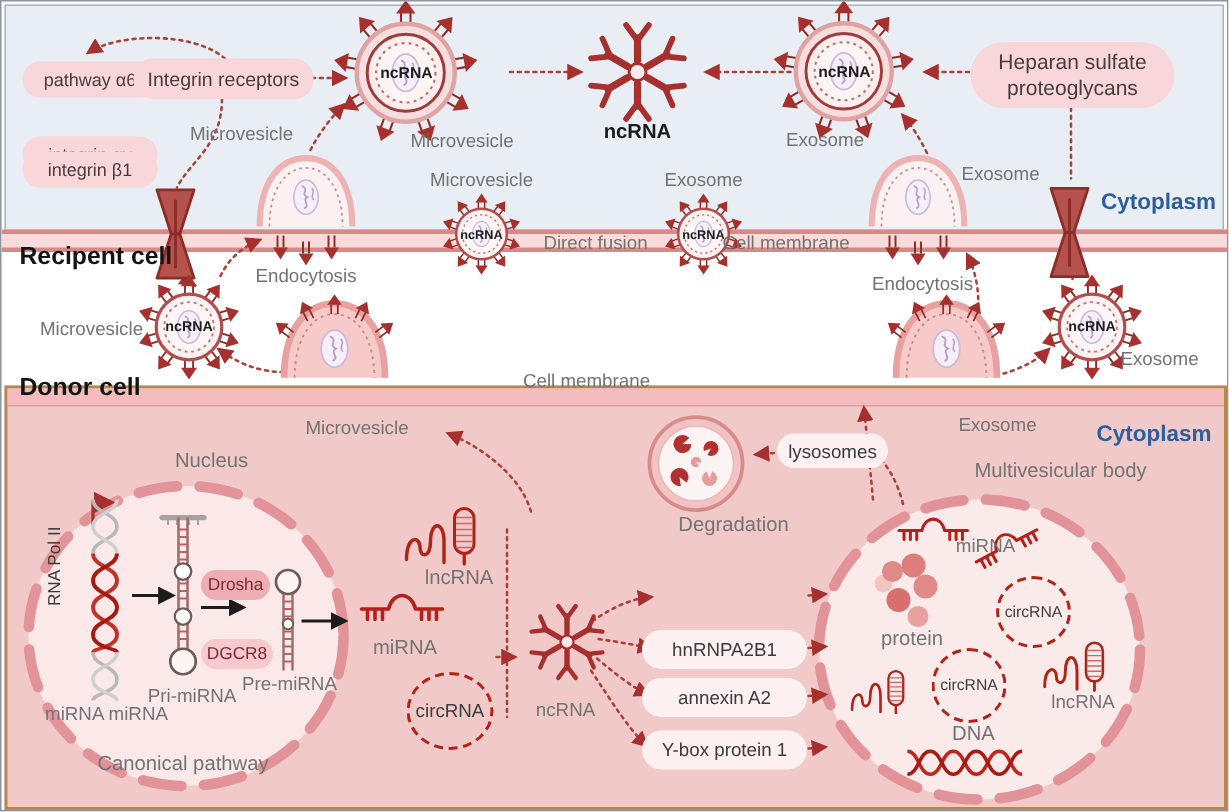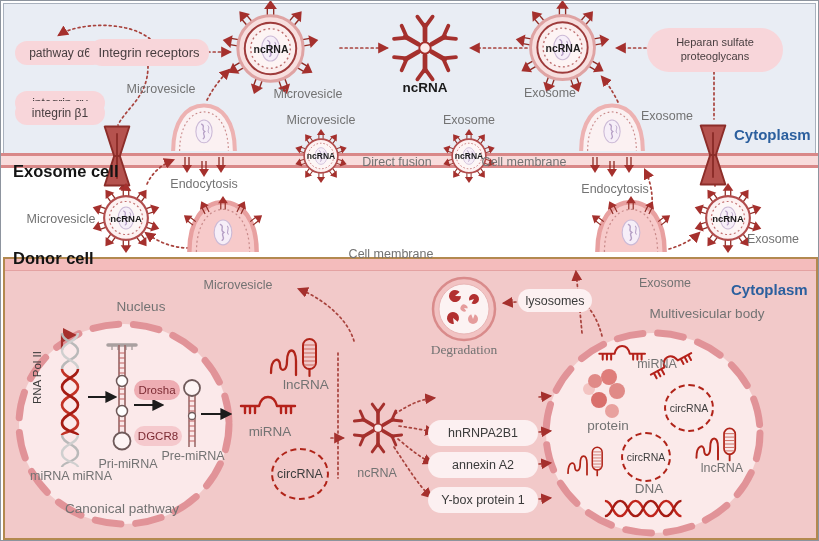--- a/index.html
+++ b/index.html
@@ -280,37 +280,37 @@
     </div>
   <div class="chip" style="left:14px;top:70px;width:90px;height:24px;margin-top:20px;">
       <span>integrin αv</span>
     </div>
   <div class="chip" style="left:14px;top:100px;width:90px;height:24px;">
       <span>integrin β1</span>
     </div>
   <div class="chip" style="left:88px;top:38px;width:120px;height:27px;font-size:13px;">
       <span>Integrin receptors</span>
     </div>
-  <div class="chip" style="left:646px;top:27px;width:136px;height:44px;border-radius:22px;font-size:11px;line-height:1.25;padding:0 10px;box-sizing:border-box;white-space:normal;">
+  <div class="chip" style="left:646px;top:27px;width:136px;height:44px;border-radius:22px;font-size:14px;line-height:1.25;padding:0 10px;box-sizing:border-box;white-space:normal;">
       <span>Heparan sulfate proteoglycans</span>
     </div>
 
   <span class="lbl" style="left:160px;top:81px;">Microvesicle</span>
   <span class="lbl" style="left:307px;top:86px;">Microvesicle</span>
   <span class="lbl bold" style="left:424px;top:79px;font-size:13.5px;">ncRNA</span>
   <span class="lbl" style="left:549px;top:85px;">Exosome</span>
   <span class="lbl" style="left:320px;top:112px;">Microvesicle</span>
   <span class="lbl" style="left:468px;top:112px;">Exosome</span>
   <span class="lbl" style="left:666px;top:108px;">Exosome</span>
   <span class="lbl" style="left:396px;top:154px;">Direct fusion</span>
   <span class="lbl" style="left:523px;top:154px;">Cell membrane</span>
   <span class="lbl" style="left:203px;top:176px;">Endocytosis</span>
   <span class="lbl" style="left:614px;top:181px;">Endocytosis</span>
   <span class="lbl-l blue" style="left:733px;top:125px;">Cytoplasm</span>
-  <span class="lbl-l big" style="left:12px;top:161px;">Exosome cell</span>
+  <span class="lbl-l big" style="left:12px;top:161px;">Recipent cell</span>
 
   <span class="lbl" style="left:60px;top:211px;">Microvesicle</span>
   <span class="lbl" style="left:772px;top:231px;">Exosome</span>
   <span class="lbl-l big" style="left:12px;top:248px;">Donor cell</span>
   <span class="lbl" style="left:390px;top:246px;">Cell membrane</span>
 
   <span class="lbl" style="left:237px;top:277px;">Microvesicle</span>
   <span class="lbl" style="left:664px;top:275px;">Exosome</span>
   <span class="lbl-l blue" style="left:730px;top:280px;">Cytoplasm</span>
   <span class="lbl sm13" style="left:706px;top:305px;">Multivesicular body</span>
@@ -334,21 +334,21 @@
       <g transform="translate(43 44) rotate(-90)">
           <circle r="5" fill="#e59c9c"></circle>
           <polygon points="0,0 8,-3 8,3" fill="#fcf3f3"></polygon>
         </g>
       <g transform="translate(34 33) rotate(30)">
           <circle r="3.5" fill="#e59c9c"></circle>
           <polygon points="0,0 6,-2.5 6,2.5" fill="#fcf3f3"></polygon>
         </g>
     </g>
   </svg>
-  <span class="lbl sm13" style="left:463px;top:341px;font-family:Liberation Serif, serif;">Degradation</span>
+  <span class="lbl sm13" style="left:488px;top:341px;">Degradation</span>
   <div class="chip chip-light" style="left:517px;top:288px;width:74px;height:23px;">
       <span>lysosomes</span>
     </div>
 
   <span class="lbl sm13" style="left:122px;top:298px;padding-left:36px;">Nucleus</span>
   <span class="lbl-l rotl" style="left:30px;top:350px;font-size:11.5px;">RNA Pol II</span>
 
   <svg class="abs icon" style="left:55px;top:330px" width="28" height="138" viewBox="0 0 28 138">
     <path d="M6,2 C6,11 22,11 22,20 C22,29 6,29 6,38" stroke="#b9b9b9" stroke-width="2.4" fill="none"></path>
     <path d="M22,2 C22,11 6,11 6,20 C6,29 22,29 22,38" stroke="#cfcfcf" stroke-width="2.4" fill="none"></path>

